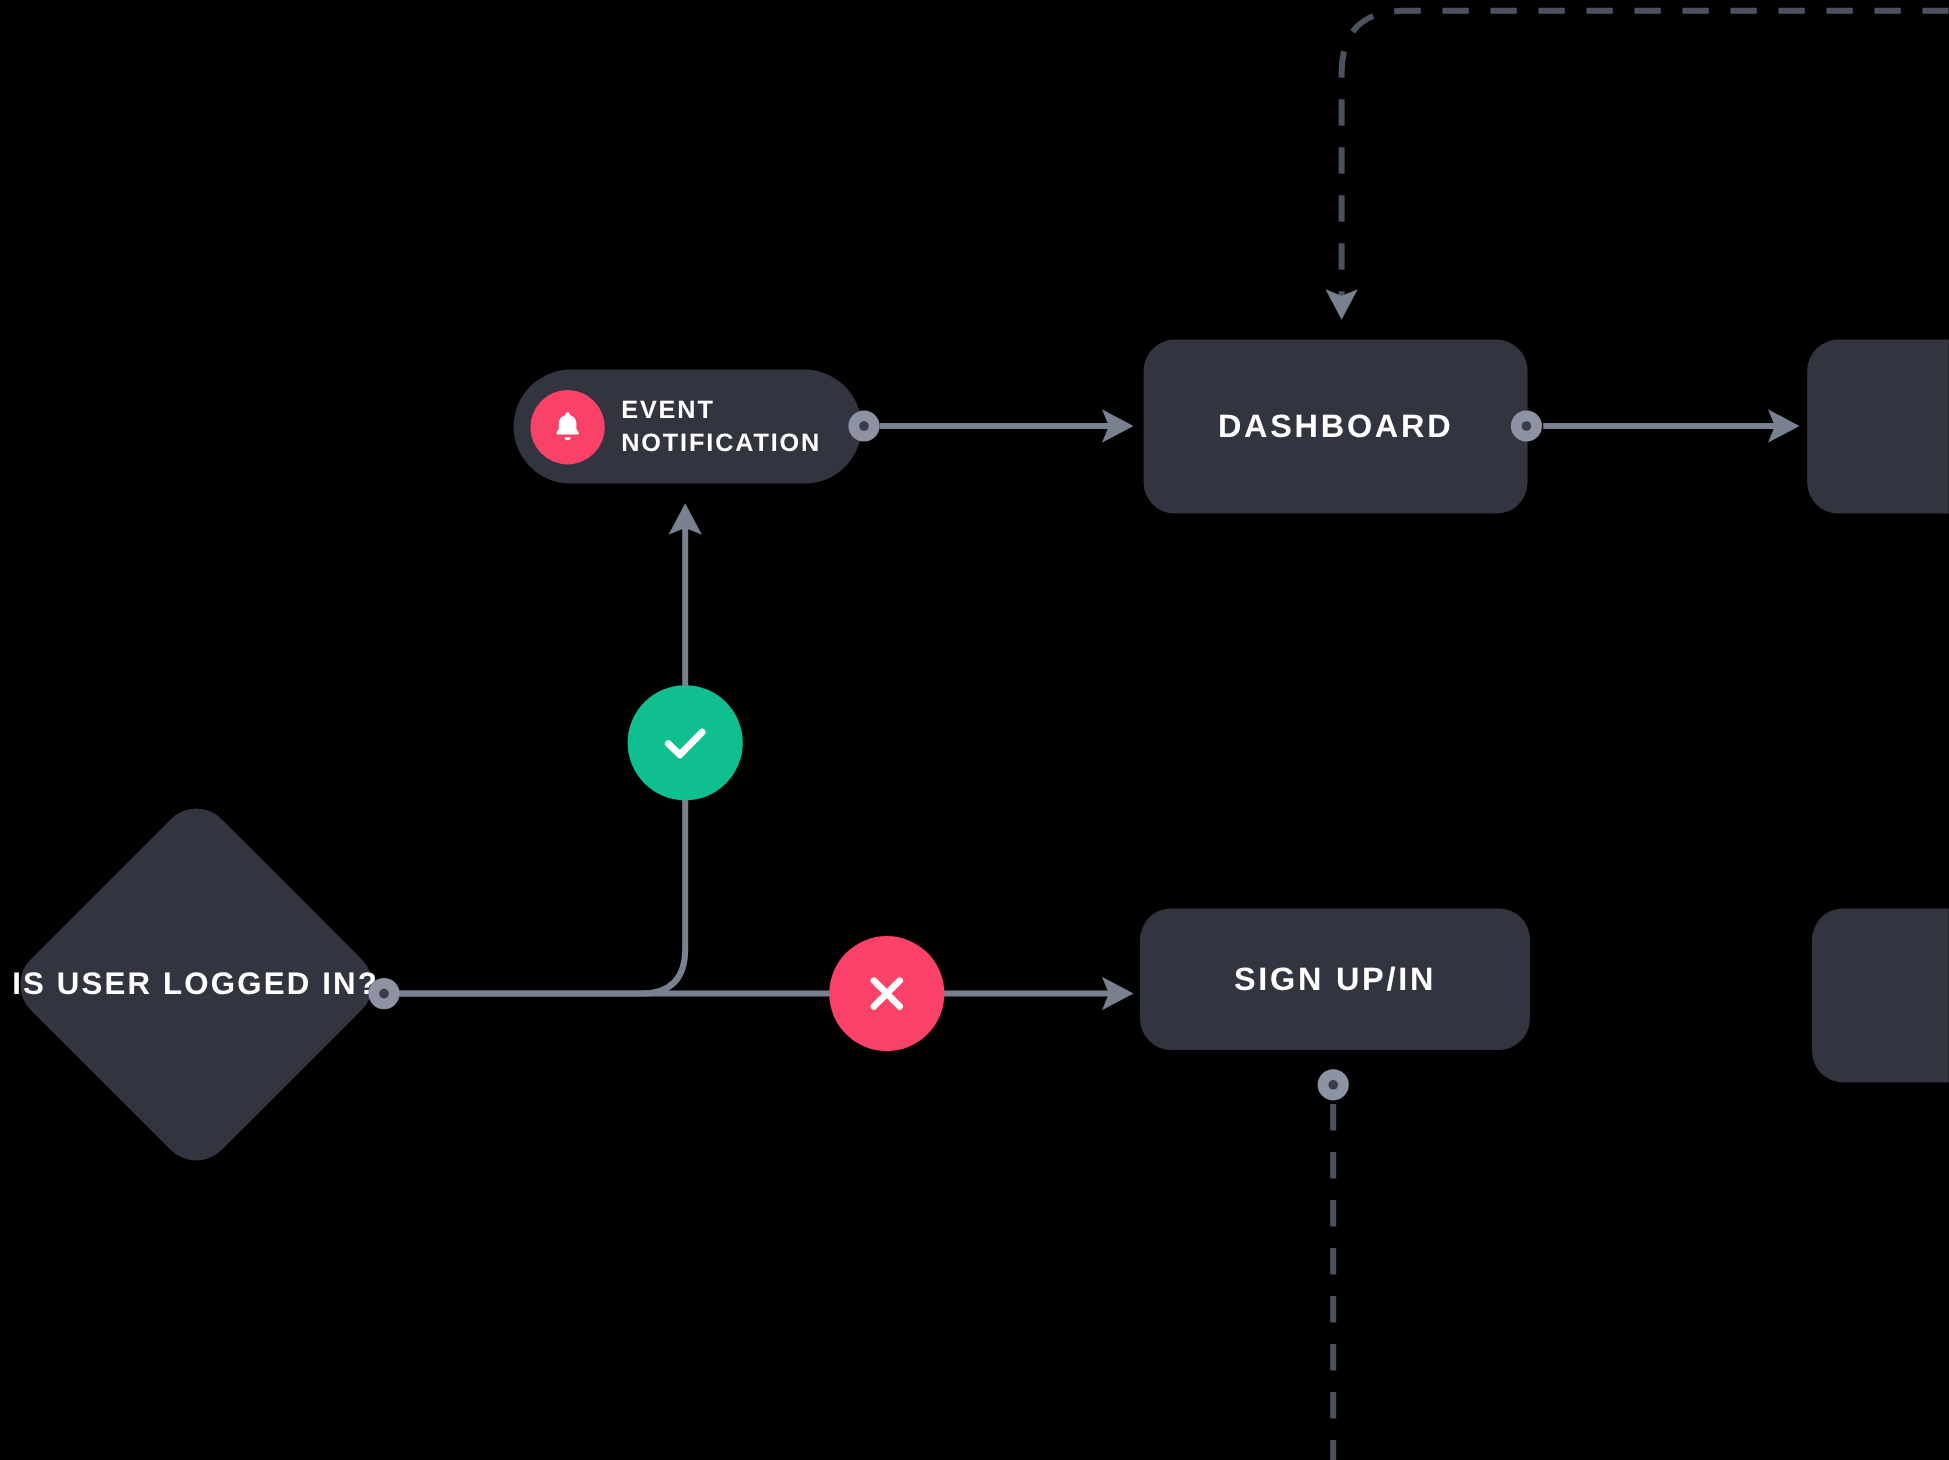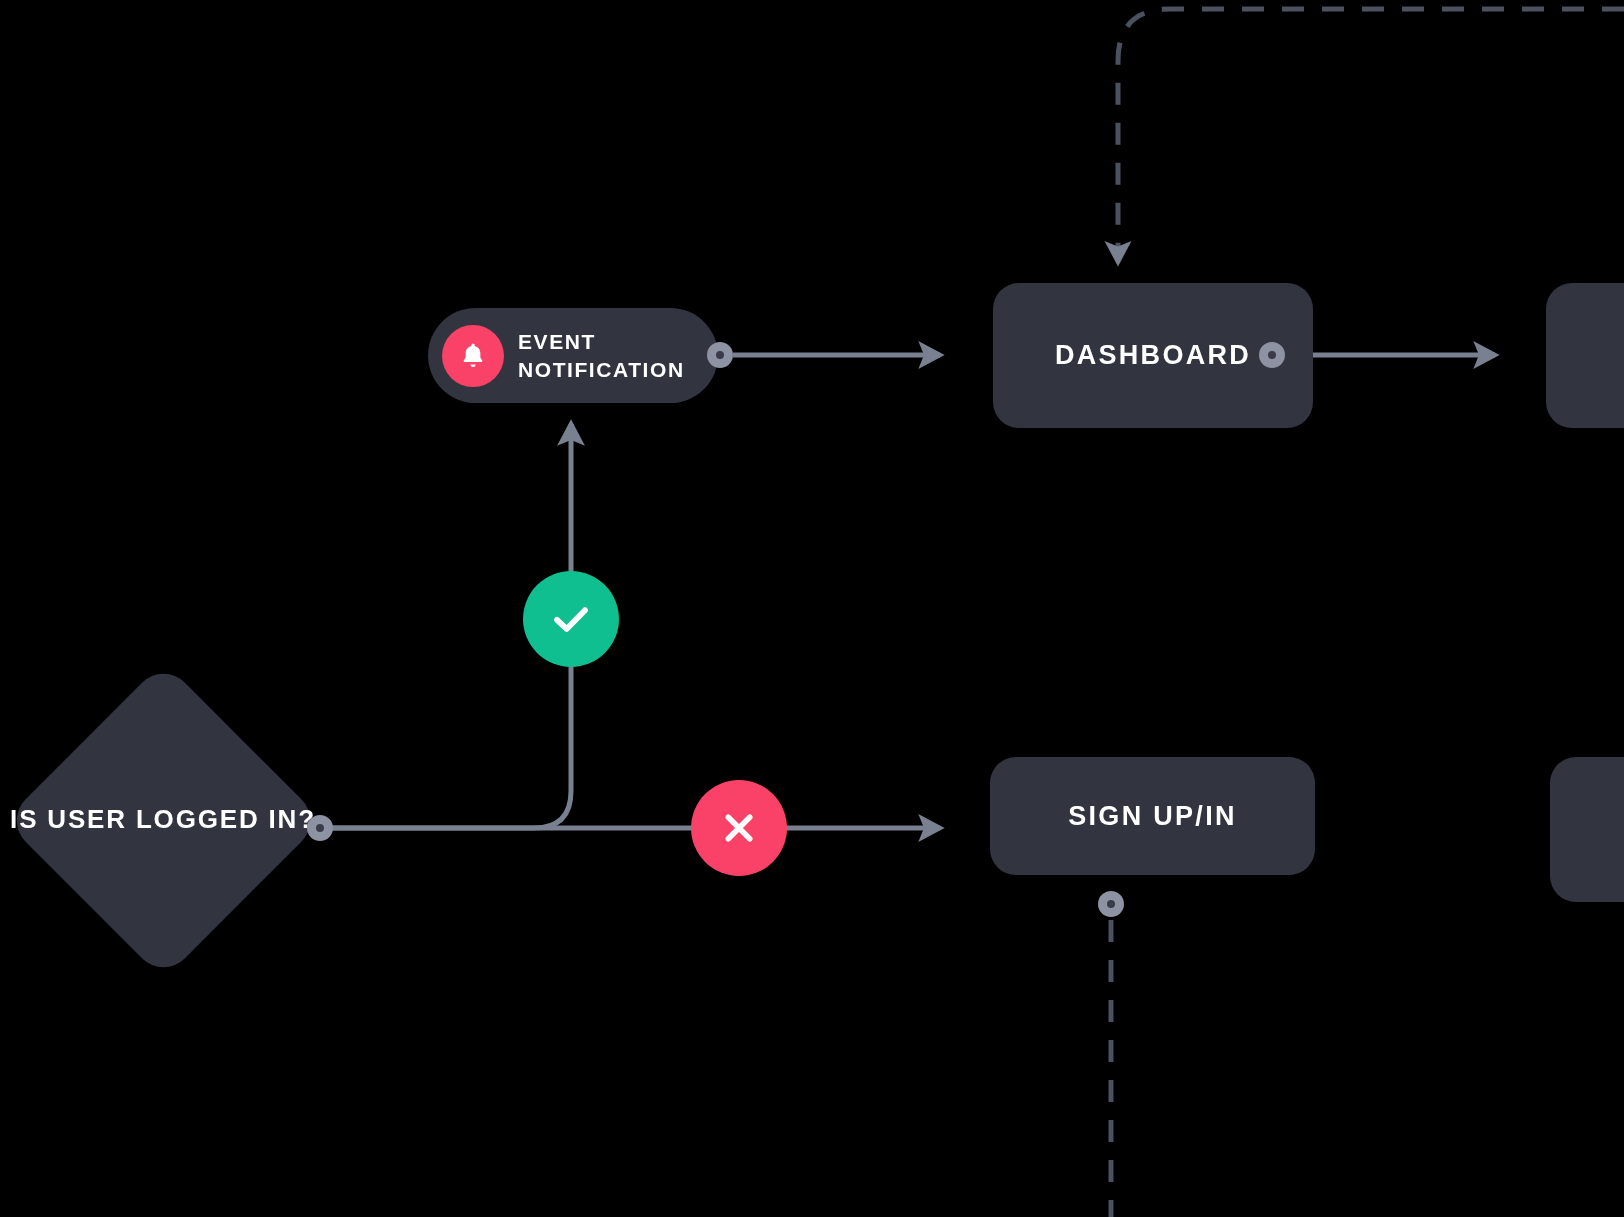--- a/index.html
+++ b/index.html
@@ -38,21 +38,20 @@
     display: flex;
     align-items: center;
     justify-content: center;
     text-align: center;
     letter-spacing: 0.055em;
     font-weight: bold;
     line-height: 1.22;
   }
   .node-box {
     border-radius: 26px;
-    margin-left: 40px;
   }
   .node-box .label {
     font-size: 27px;
     letter-spacing: 0.085em;
   }
 
   
   .node-diamond {
     background: transparent;
   }
@@ -178,21 +177,21 @@
   </div>
 
   <div class="node node-box" style="left:953px; top:283px; width:320px; height:145px;">
     <span class="label">DASHBOARD</span>
   </div>
 
   <div class="node node-box" style="left:950px; top:757px; width:325px; height:118px;">
     <span class="label">SIGN UP/IN</span>
   </div>
 
-  <div class="node node-pill" style="left:428px; top:308px; width:290px; height:95px;">
+  <div class="node node-pill" style="left:428px; top:308px; width:290px; height:95px;justify-content:center;">
     <span class="pill-icon" style="background:#FA4268;">
       <svg width="32" height="32" viewBox="0 0 24 24" aria-hidden="true">
         <path fill="#FFFFFF" d="M12 2.6c-.72 0-1.3.58-1.3 1.3v.54C8.2 5.03 6.5 7.2 6.5 9.8v3.3l-1.35 2.1a.85.85 0 0 0 .72 1.3h12.26a.85.85 0 0 0 .72-1.3l-1.35-2.1V9.8c0-2.6-1.7-4.77-4.2-5.36v-.54c0-.72-.58-1.3-1.3-1.3z"></path>
         <path fill="#FFFFFF" d="M10.1 18.3h3.8a1.9 1.9 0 0 1-3.8 0z"></path>
       </svg>
     </span>
     <span class="label">EVENT
 NOTIFICATION</span>
   </div>
 

